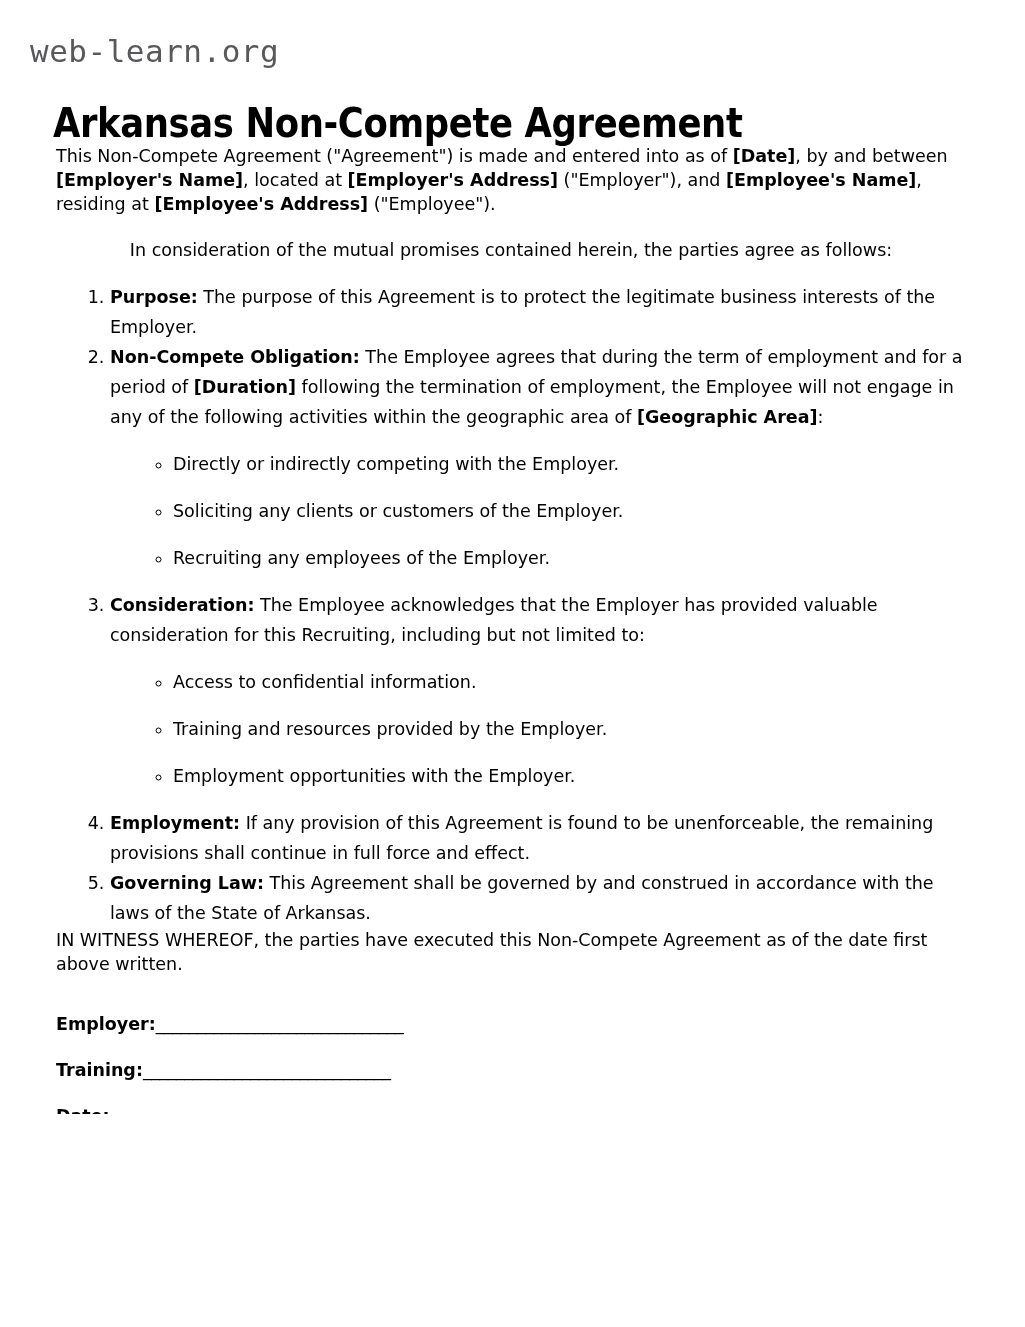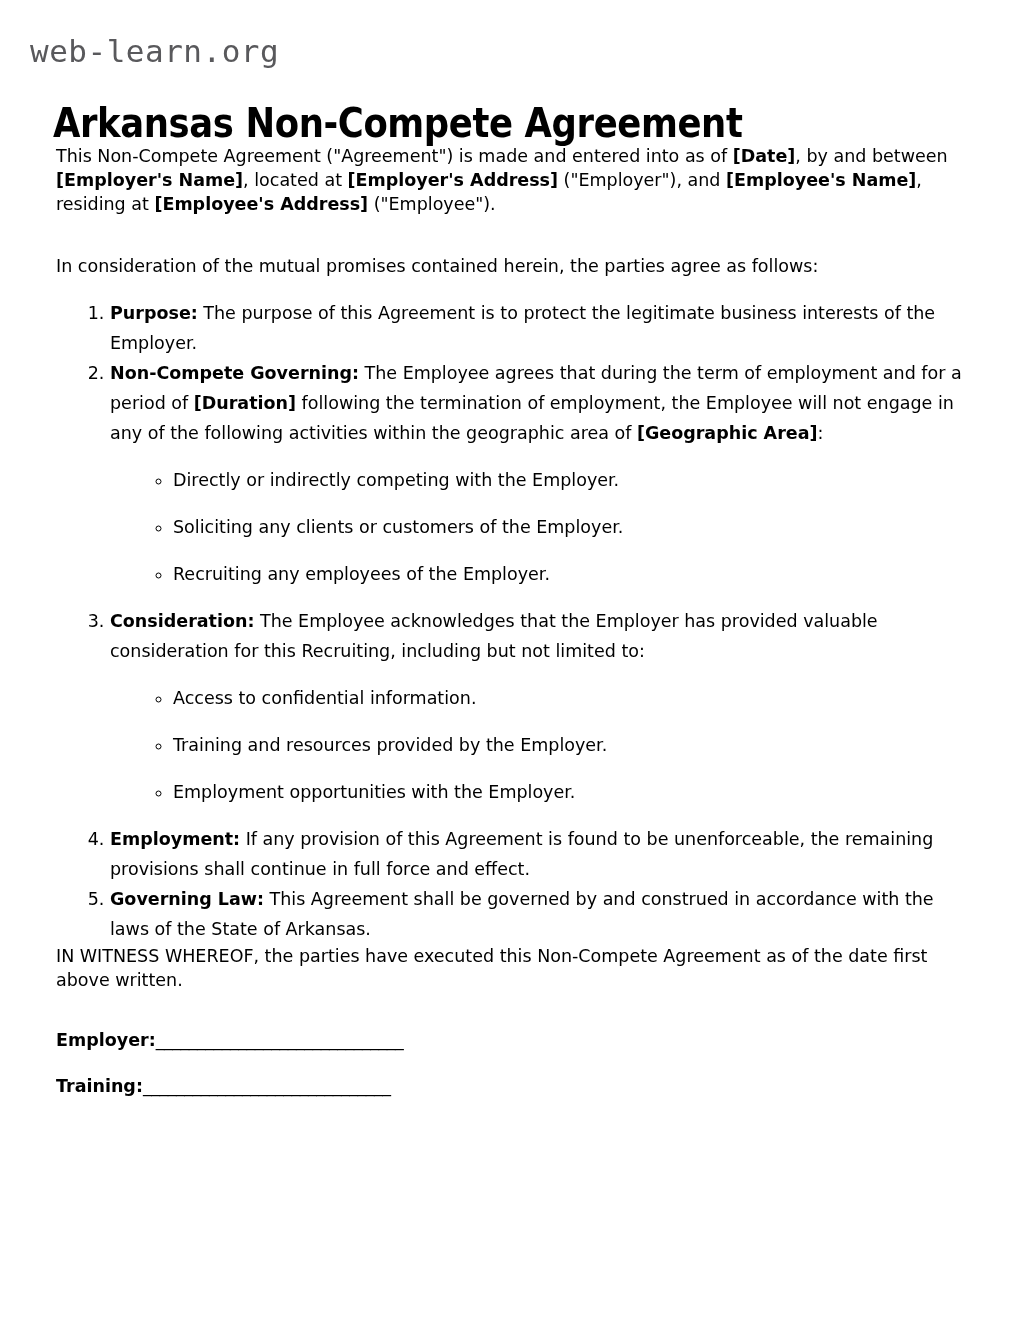--- a/index.html
+++ b/index.html
@@ -58,21 +58,22 @@
     top: 144px;
     width: 910px;
   }
   p.body-text {
     margin: 0 0 0 0;
     font-size: 17.5px;
     line-height: 24px;
     text-align: left;
   }
   p.gap {
-    margin-top: 38px;
+    margin-top: 22px;
+    text-align: center;
   }
   strong { font-weight: bold; }
 
   ol.main-list {
     margin: 20px 0 0 0;
     padding-left: 54px;
     font-size: 17.5px;
     line-height: 30px;
     list-style-position: outside;
     list-style-type: decimal;
@@ -127,21 +128,21 @@
   <div class="content">
 
     <p class="body-text"><span>This Non-Compete Agreement ("Agreement") is made and entered into as of </span><strong>[Date]</strong><span>, by and between </span><strong>[Employer's Name]</strong><span>, located at </span><strong>[Employer's Address]</strong><span> ("Employer"), and </span><strong>[Employee's Name]</strong><span>, residing at </span><strong>[Employee's Address]</strong><span> ("Employee").</span></p>
 
     <p class="body-text gap">In consideration of the mutual promises contained herein, the parties agree as follows:</p>
 
     <ol class="main-list">
 
       <li><strong>Purpose:</strong><span> The purpose of this Agreement is to protect the legitimate business interests of the Employer.</span></li>
 
-      <li><strong>Non-Compete Governing:</strong><span> The Employee agrees that during the term of employment and for a period of </span><strong>[Duration]</strong><span> following the termination of employment, the Employee will not engage in any of the following activities within the geographic area of </span><strong>[Geographic Area]</strong><span>:</span>
+      <li><strong>Non-Compete Obligation:</strong><span> The Employee agrees that during the term of employment and for a period of </span><strong>[Duration]</strong><span> following the termination of employment, the Employee will not engage in any of the following activities within the geographic area of </span><strong>[Geographic Area]</strong><span>:</span>
         <ul class="sub-list">
           <li>Directly or indirectly competing with the Employer.</li>
           <li>Soliciting any clients or customers of the Employer.</li>
           <li>Recruiting any employees of the Employer.</li>
         </ul>
       </li>
 
       <li><strong>Consideration:</strong><span> The Employee acknowledges that the Employer has provided valuable consideration for this Recruiting, including but not limited to:</span>
         <ul class="sub-list">
           <li>Access to confidential information.</li>

